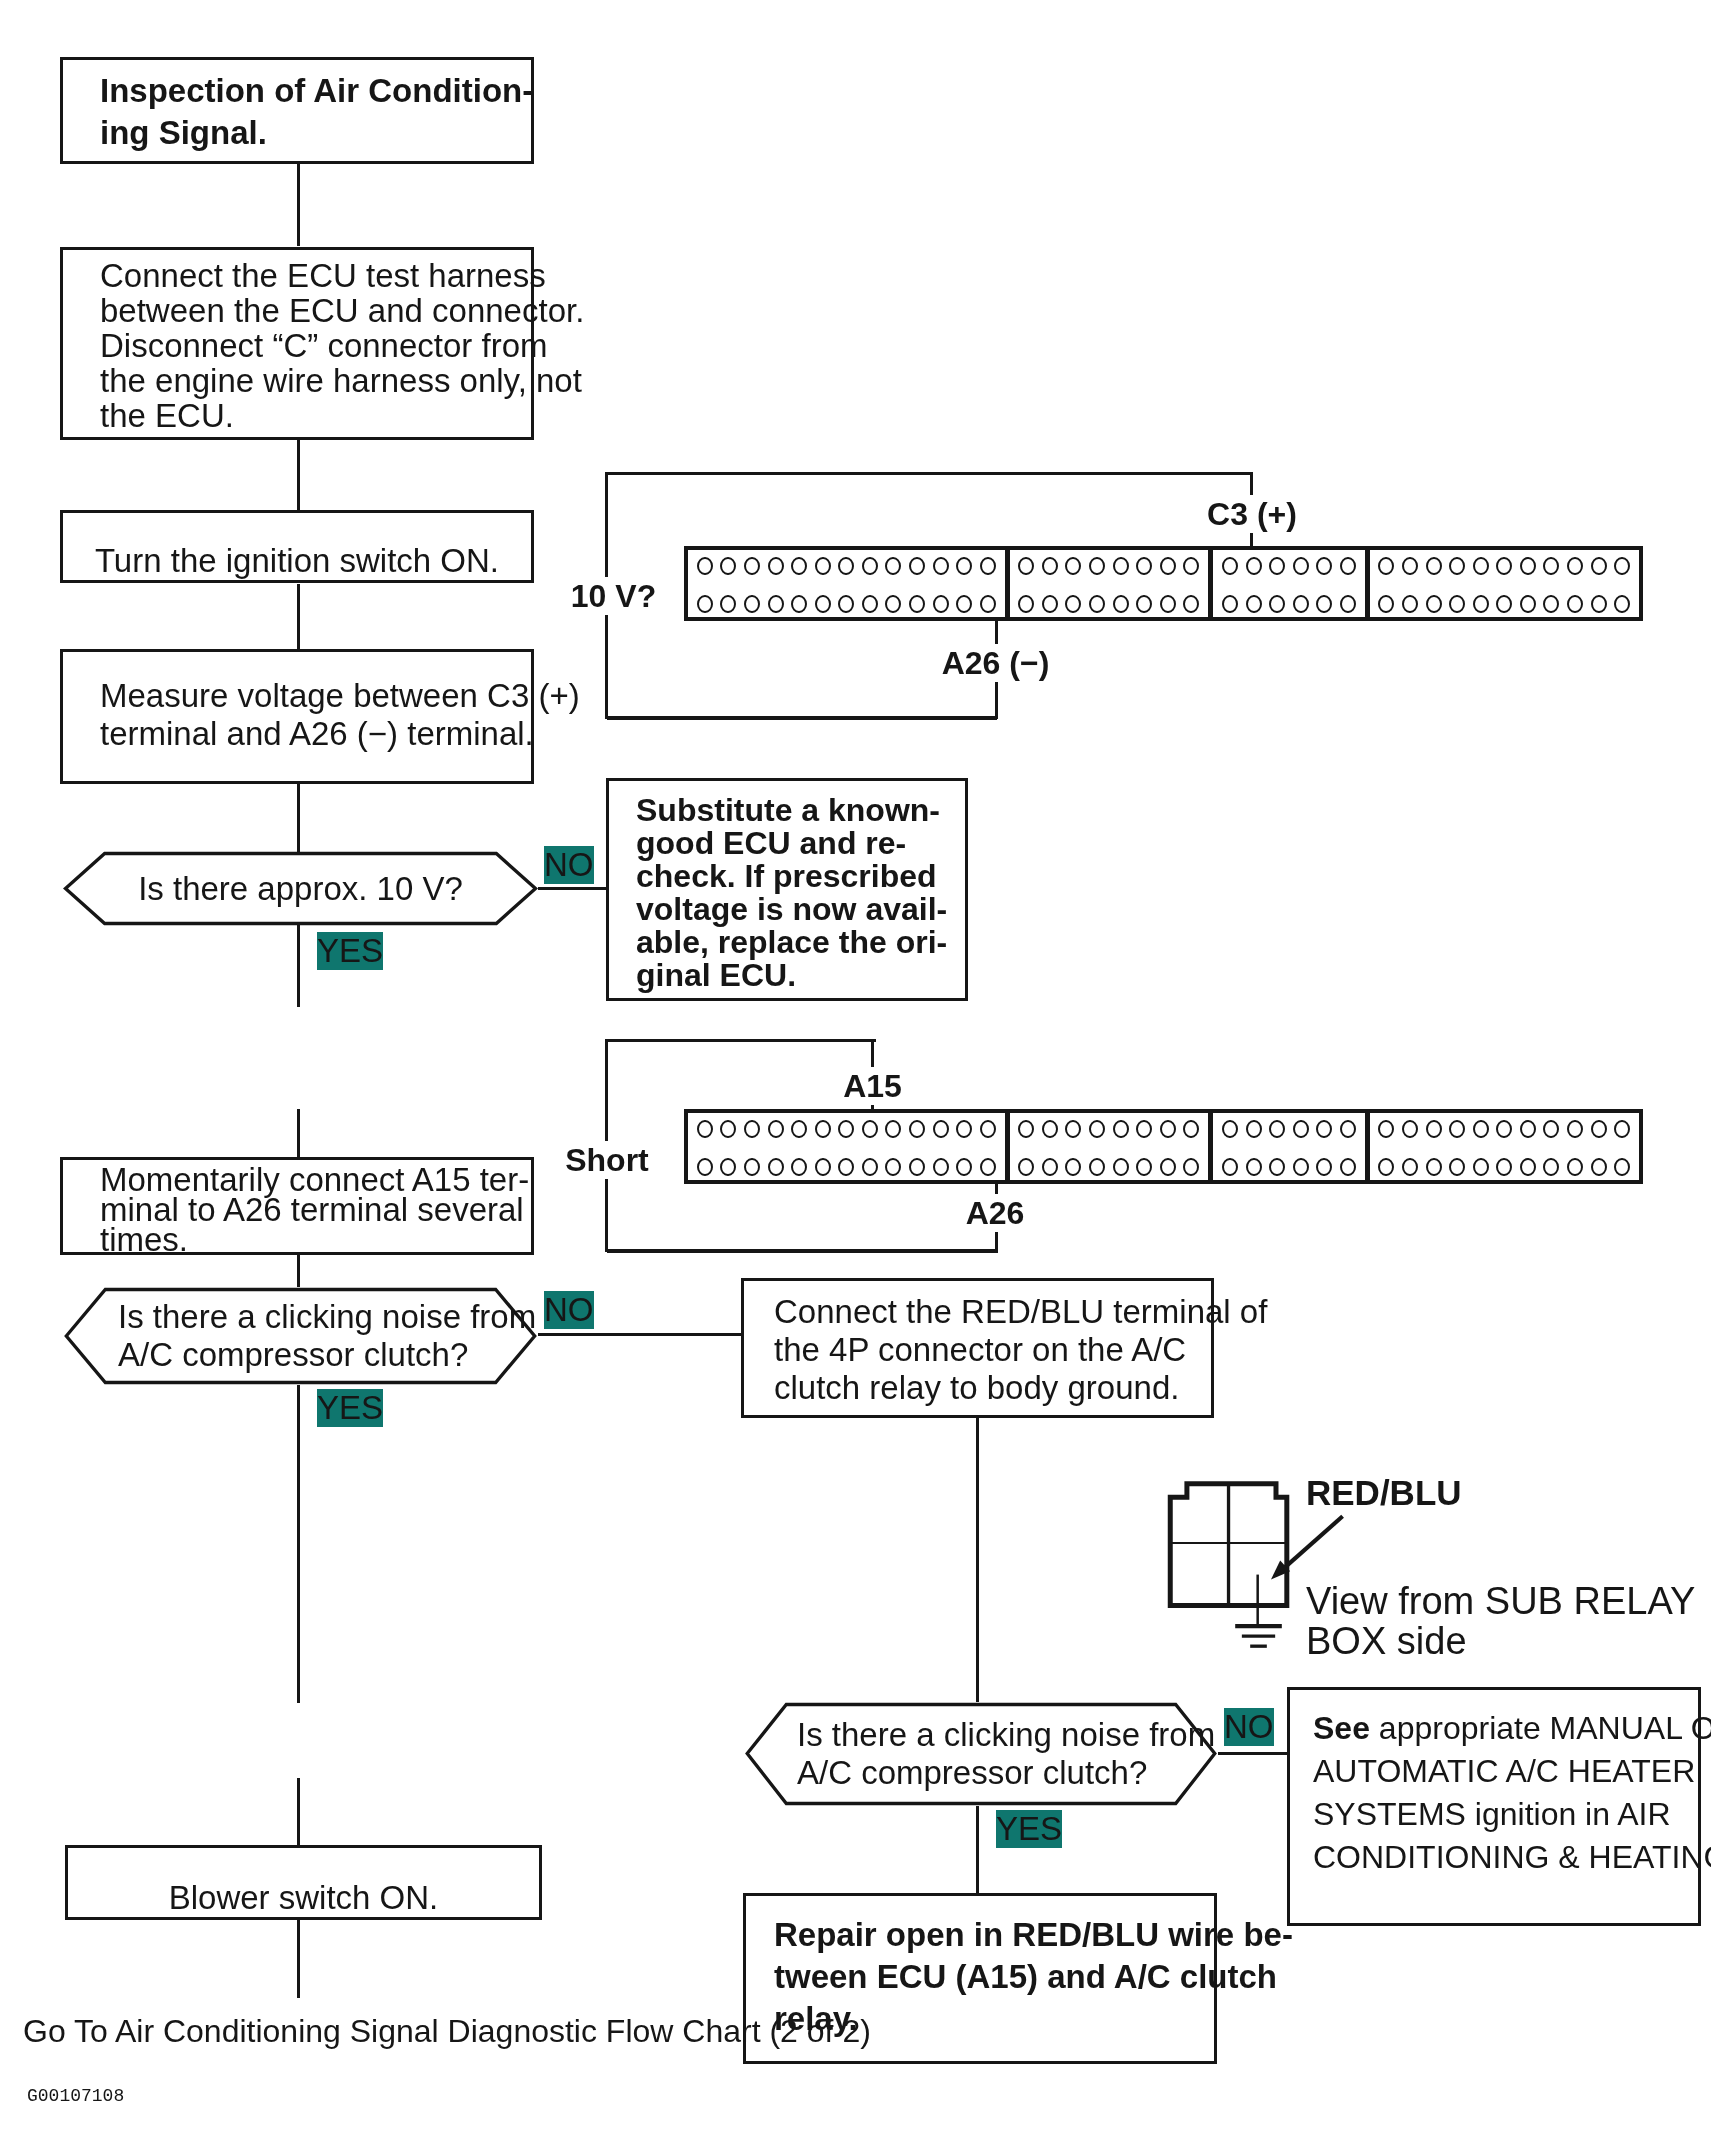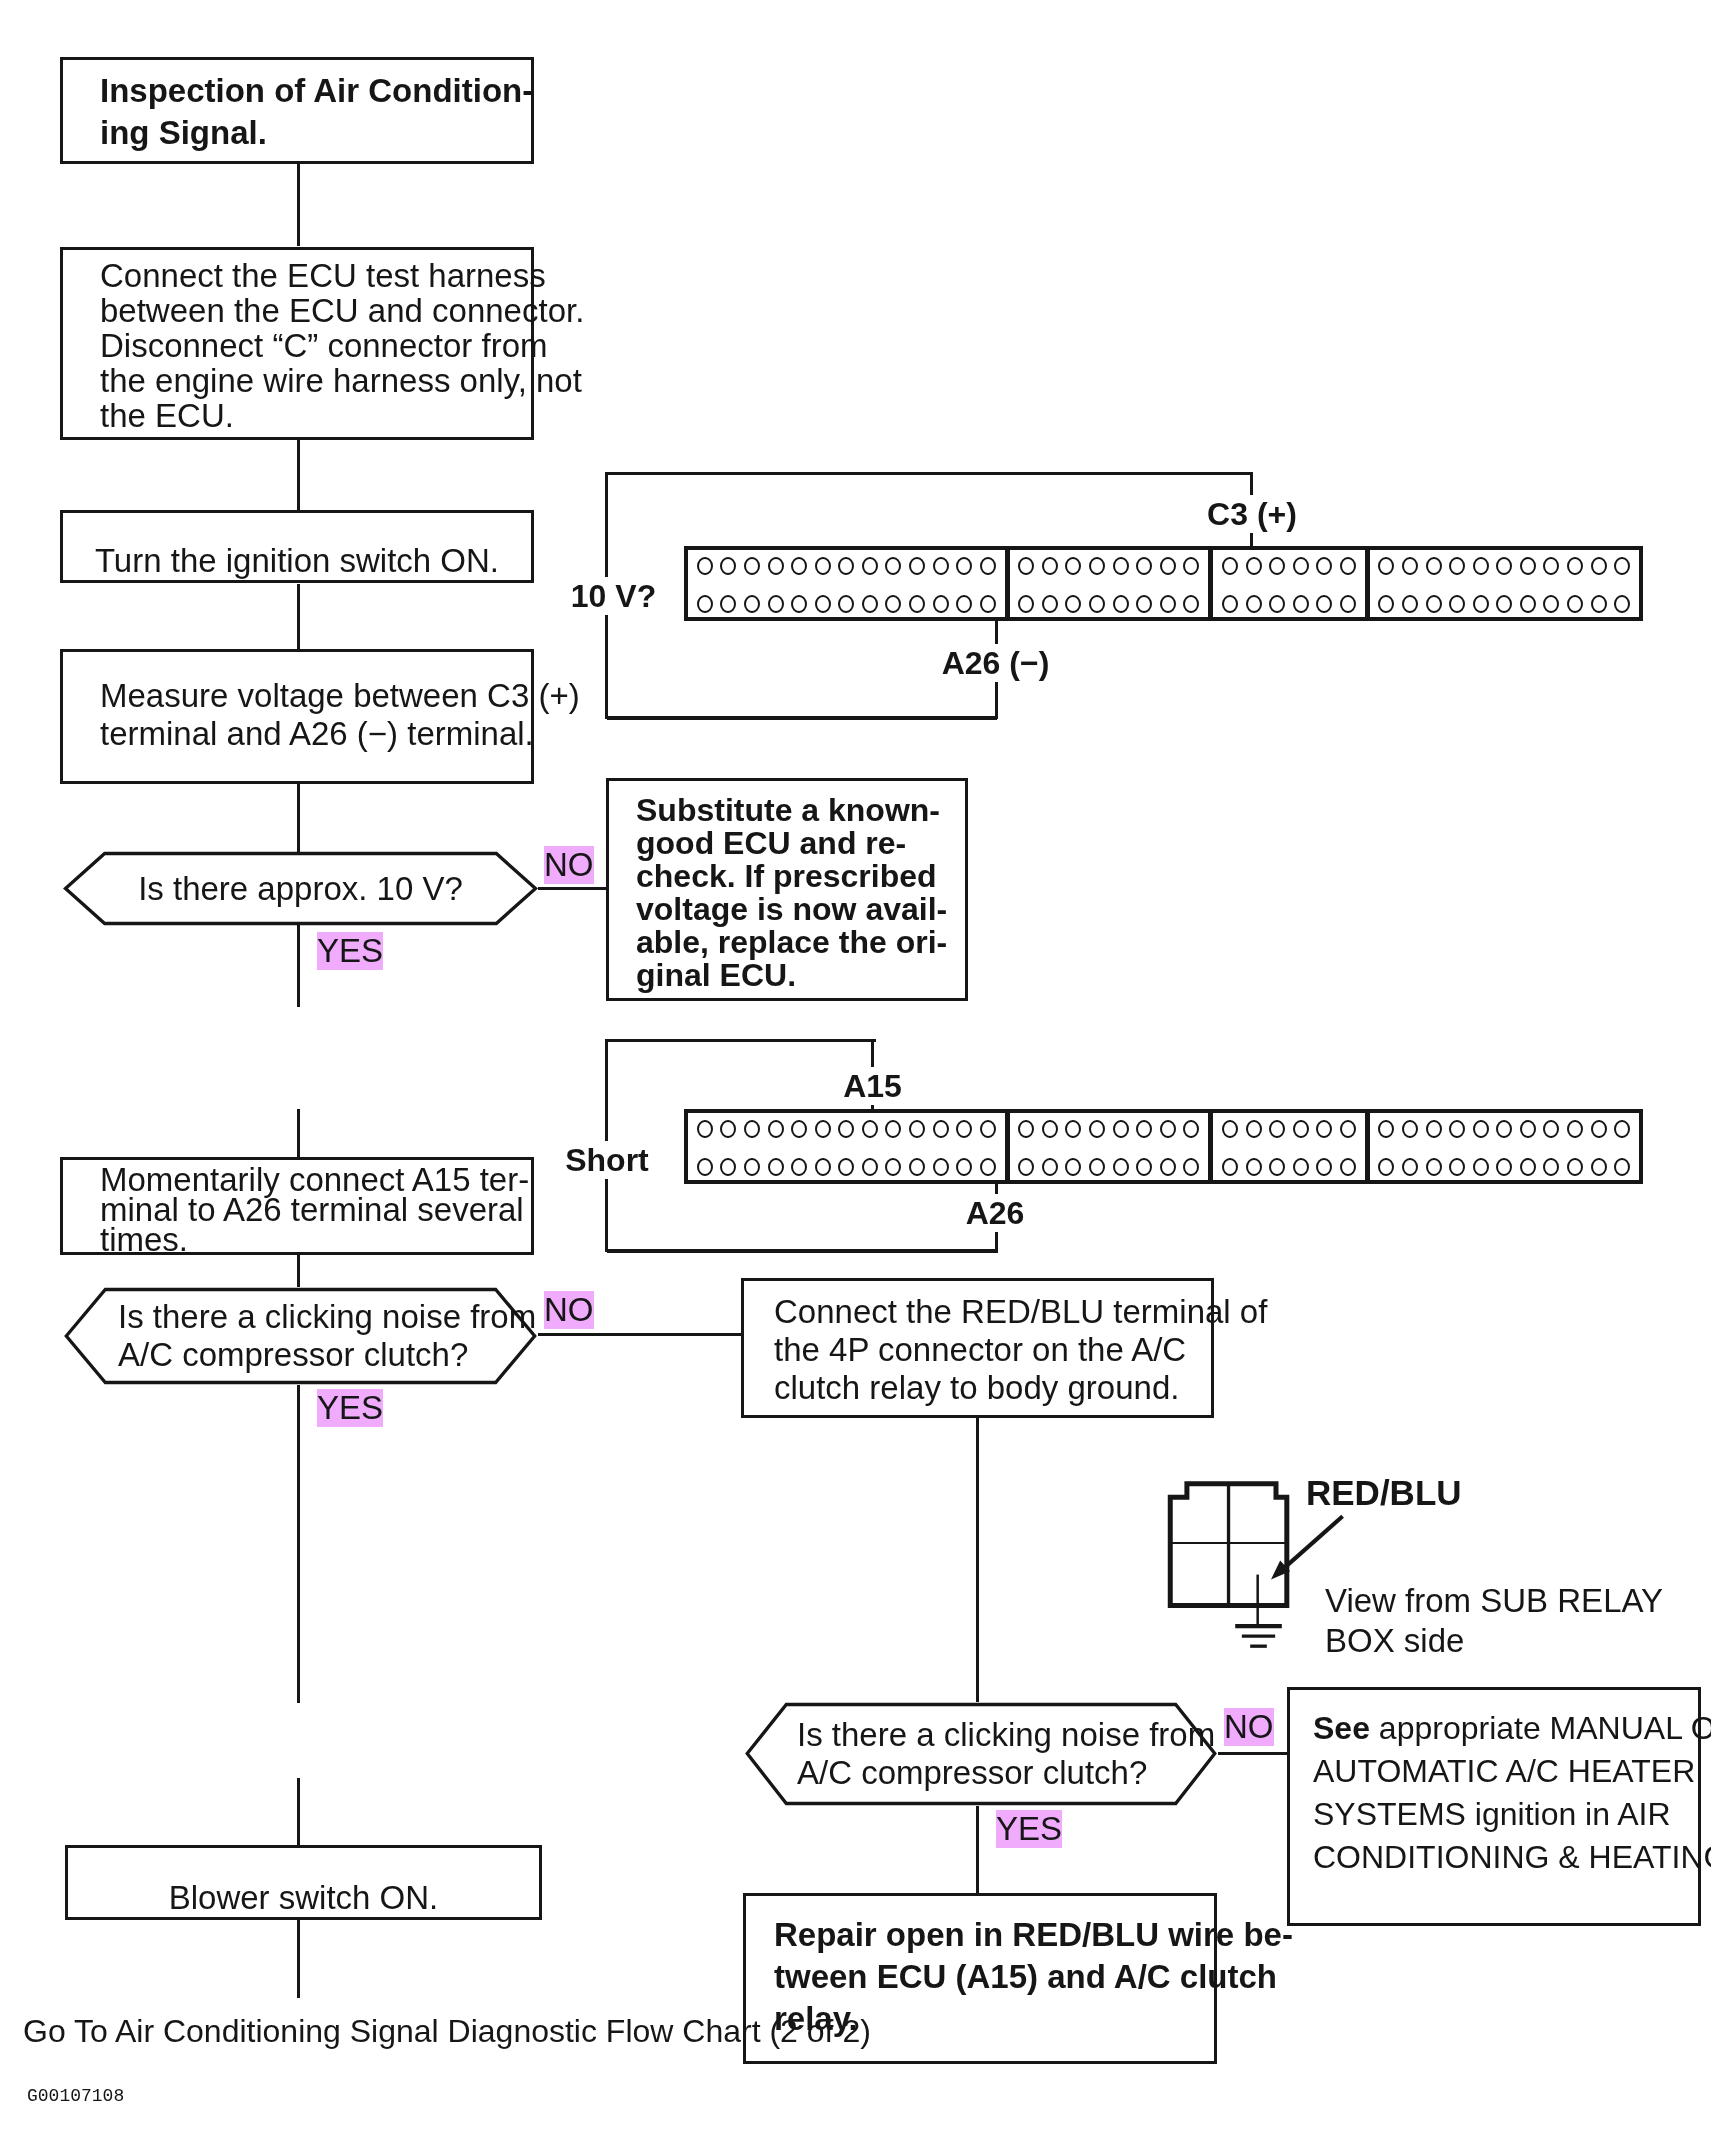--- a/index.html
+++ b/index.html
@@ -5,21 +5,21 @@
   html,body{margin:0;padding:0;background:#fff;}
   #page{position:relative;width:1711px;height:2151px;background:#fff;overflow:hidden;
         font-family:"Liberation Sans",sans-serif;color:#161616;}
   .box{position:absolute;box-sizing:border-box;background:#fff;border:3.3px solid #161616;
        font-size:33px;line-height:38px;z-index:2;}
   .bold{font-weight:bold;}
   .center{display:flex;align-items:flex-end;justify-content:center;text-align:center;}
   .ln{position:absolute;background:#161616;z-index:1;}
   .lbl{position:absolute;background:#fff;font-weight:bold;font-size:32px;z-index:3;
        text-align:center;white-space:nowrap;line-height:38px;}
-  .yn{position:absolute;background:#f0abfc;font-size:33px;z-index:3;white-space:nowrap;}
+  .yn{position:absolute;background:#0f766e;font-size:33px;z-index:3;white-space:nowrap;}
   .hexwrap{position:absolute;z-index:2;}
   .hextext{position:absolute;z-index:3;font-size:33px;line-height:38px;display:flex;
            flex-direction:column;justify-content:center;}
   .connector{position:absolute;box-sizing:border-box;display:flex;background:#fff;
              border:4.2px solid #161616;z-index:2;}
   .csec{display:flex;flex-direction:column;justify-content:space-between;padding:6.7px 5px 4.2px 5px;box-sizing:border-box;}
   .csec + .csec{border-left:5px solid #161616;}
   .crow{display:flex;justify-content:space-around;align-items:center;}
   .pin{width:16px;height:18.3px;border:2.5px solid #161616;border-radius:50%;box-sizing:border-box;background:#fff;}
   .tl{white-space:nowrap;}
@@ -348,21 +348,21 @@
       <line x1="7" y1="78" x2="143" y2="78" stroke="#161616" stroke-width="2.5"></line>
       <line x1="110" y1="116" x2="110" y2="178" stroke="#161616" stroke-width="3"></line>
       <line x1="83" y1="178" x2="139" y2="178" stroke="#161616" stroke-width="5"></line>
       <line x1="91" y1="190" x2="131" y2="190" stroke="#161616" stroke-width="4"></line>
       <line x1="101" y1="202" x2="121" y2="202" stroke="#161616" stroke-width="4"></line>
       <line x1="212" y1="46" x2="142" y2="108" stroke="#161616" stroke-width="5"></line>
       <polygon points="126,122 149,112 137,99" fill="#161616"></polygon>
     </svg>
   </div>
   <div class="lbl" style="left:1306px;top:1474px;font-size:35px;">RED/BLU</div>
-  <div style="position:absolute;left:1306px;top:1581px;font-size:33px;line-height:40px;z-index:3;margin-left:19px;">
+  <div style="position:absolute;left:1306px;top:1581px;font-size:38px;line-height:40px;z-index:3;">
       <div class="tl">View from SUB RELAY</div>
       <div class="tl">BOX side</div>
     </div>
 
 
   <div class="box center" style="left:65px;top:1845px;width:477px;height:75px;">
     <span>Blower switch ON.</span>
   </div>
 
   <div class="hexwrap" style="left:744px;top:1702px;width:474px;height:104px;">

